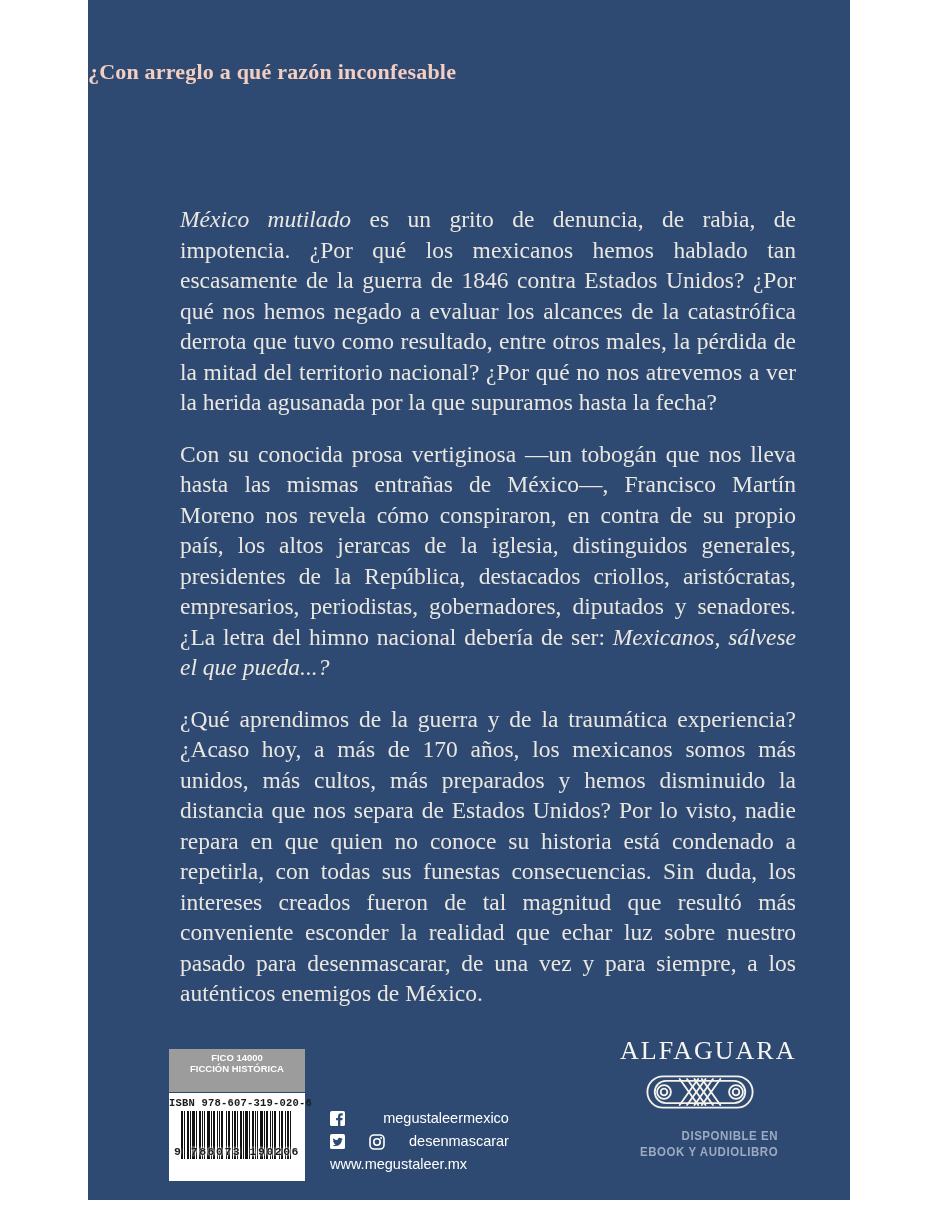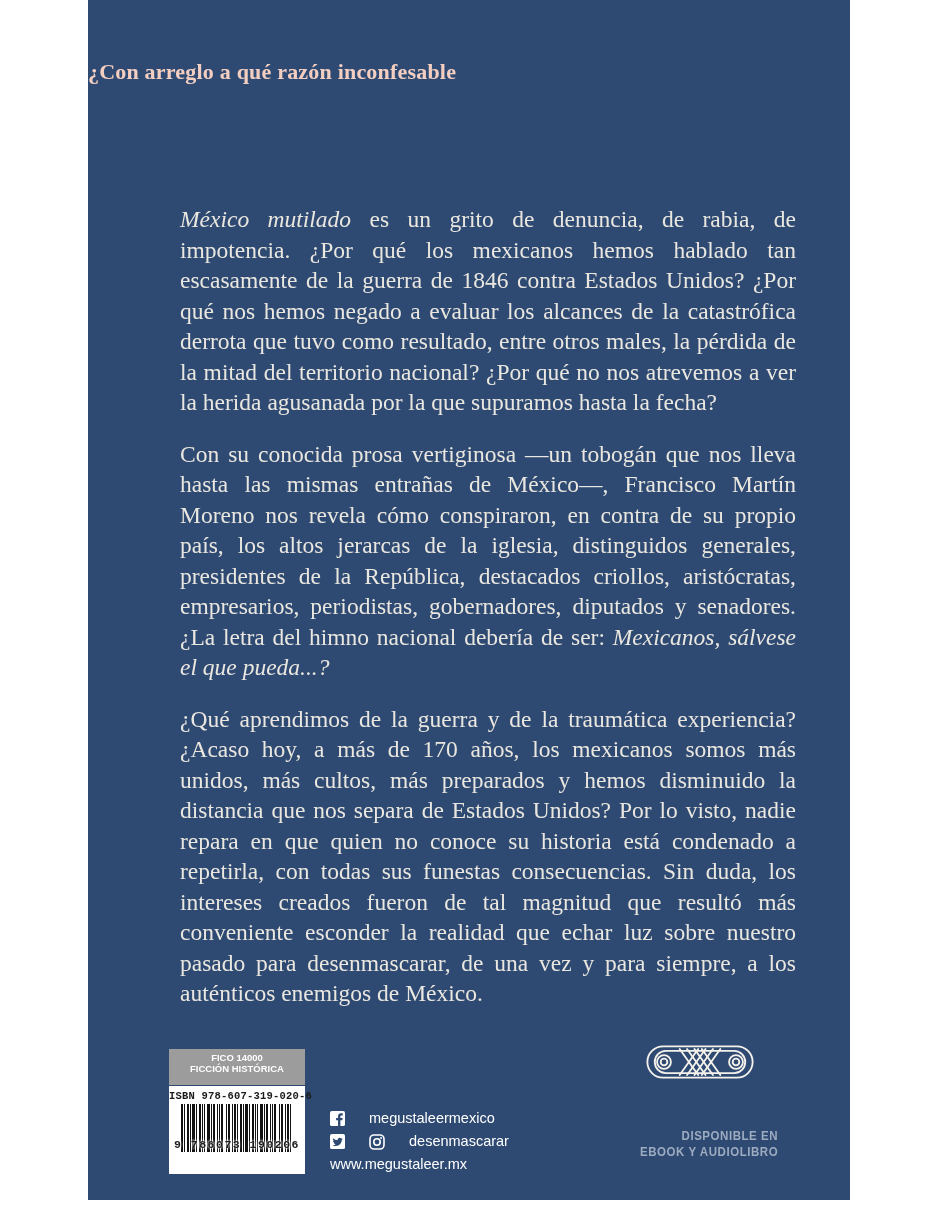--- a/index.html
+++ b/index.html
@@ -31,21 +31,21 @@
     text-align:justify;
   }
   .body-copy p{margin:0 0 21px 10px;}
   .body-copy i{font-style:italic;}
   
   .barcode-block{position:absolute;left:81px;top:1049px;width:136px;}
   .barcode-category{
     background:#9c9c9c;color:#ffffff;text-align:center;
     font-family:"Liberation Sans",sans-serif;font-weight:bold;
     font-size:9.5px;line-height:11px;
-    padding:3px 0 11px 0;height:22px;box-sizing:content-box;
+    padding:3px 0 18px 0;height:22px;box-sizing:content-box;
   }
   .barcode-white{
     background:#ffffff;height:88px;margin-top:1px;
     padding-top:4px;box-sizing:border-box;
   }
   .isbn-line{
     font-family:"Liberation Mono",monospace;font-weight:bold;
     color:#1b1b1b;font-size:10.5px;letter-spacing:.2px;
     text-align:center;white-space:nowrap;
   }
@@ -61,21 +61,21 @@
     text-align:center;margin-top:-14px;background:transparent;
     text-shadow:0 0 3px #fff,0 0 3px #fff;
     white-space:nowrap;
   }
   
   .social{
     position:absolute;left:242px;top:1108px;
     font-family:"Liberation Sans",sans-serif;
     color:#ffffff;font-size:14.5px;line-height:21px;
   }
-  .social .row{display:flex;align-items:center;gap:24px;margin-bottom:2px;}
+  .social .row{display:flex;align-items:center;gap:24px;margin-bottom:2px;justify-content:space-between;}
   .social svg{display:block;}
   
   .publisher{
     position:absolute;left:532px;top:1036px;width:160px;text-align:center;
     color:#f7f5f0;
   }
   .publisher-name{
     font-family:"Liberation Serif",serif;
     font-size:26px;letter-spacing:2px;font-weight:normal;
     white-space:nowrap;
@@ -143,20 +143,21 @@
           </svg>
         </span>
         <span>desenmascarar</span>
       </div>
       <div class="row">
         <span>www.megustaleer.mx</span>
       </div>
     </div>
 
     <div class="publisher">
+      <div class="publisher-name">ALFAGUARA</div>
       <div class="ornament">
         <svg width="112" height="48" viewBox="0 0 120 52">
           <g fill="none" stroke="#f5f2ec" stroke-width="2" stroke-linecap="round">
             <rect x="3" y="9" width="114" height="34" rx="17"></rect>
             <rect x="11" y="14" width="98" height="24" rx="12"></rect>
             <circle cx="21" cy="26" r="7.5"></circle>
             <circle cx="21" cy="26" r="3.6"></circle>
             <circle cx="99" cy="26" r="7.5"></circle>
             <circle cx="99" cy="26" r="3.6"></circle>
             <line x1="38" y1="12" x2="58" y2="40"></line>

